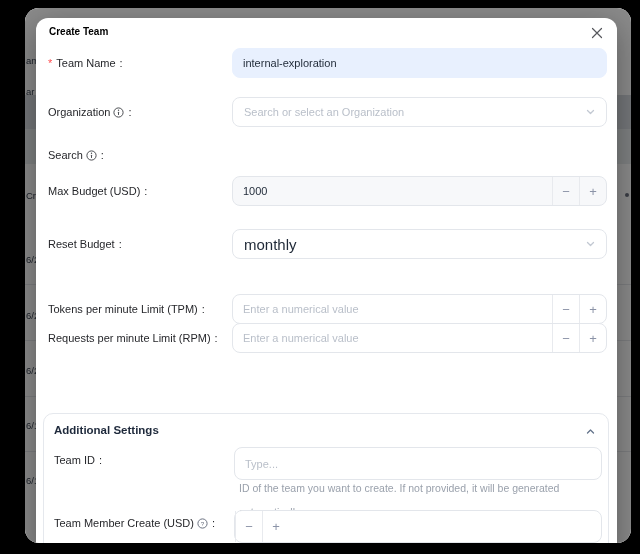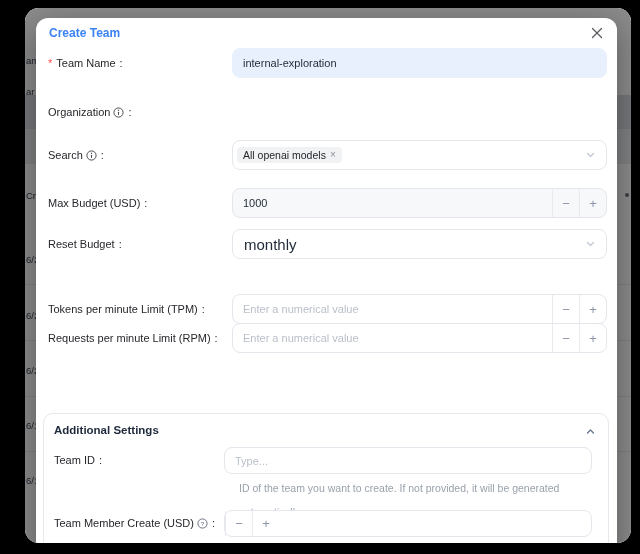--- a/index.html
+++ b/index.html
@@ -14,21 +14,21 @@
   .bg-band1 { position:absolute; left:0; top:87px; width:100%; height:34px; background:#d7dbe0; }
   .bg-band2 { position:absolute; left:0; top:121px; width:100%; height:35px; background:#e9ecef; }
   .bg-line { position:absolute; left:0; width:100%; height:1px; background:#e5e7eb; }
   .bg-frag { position:absolute; left:1px; font-size:9.5px; color:#374151; white-space:nowrap; }
   .bg-dot { position:absolute; right:2px; top:185px; width:4px; height:4px; border-radius:50%; background:#6b7280; }
   .overlay { position:absolute; inset:0; background:rgba(0,0,0,0.46); }
 
   
   .modal { position:absolute; left:11px; top:10px; width:581px; height:540px;
            background:#fff; border-radius:12px; box-shadow:0 8px 30px rgba(0,0,0,.35); }
-  .modal-title { position:absolute; left:13px; top:8px; font-size:12px; font-weight:bold; color:#3b82f6; }
+  .modal-title { position:absolute; left:13px; top:8px; font-size:10px; font-weight:bold; color:#000000; }
   .close-btn { position:absolute; right:11px; top:7px; width:18px; height:18px; display:flex;
                align-items:center; justify-content:center; cursor:pointer; }
 
   .row { position:absolute; left:0; width:100%; height:30px; }
   .flabel { position:absolute; left:12px; top:0; height:30px; line-height:30px;
             font-size:11px; color:#26272b; white-space:nowrap; display:flex; align-items:center; gap:3px; }
   .req { color:#ff4d4f; margin-right:1px; font-size:11px; }
   .colon { margin-left:1px; }
   .ctl { position:absolute; left:196px; top:0; width:375px; height:30px;border-radius:8px; }
 
@@ -53,21 +53,21 @@
   .stepbtn:last-child { border-top-right-radius:8px; border-bottom-right-radius:8px; }
 
   
   .panel { position:absolute; left:7px; top:395px; width:566px; height:160px;
            border:1px solid #e5e8ed; border-radius:10px; background:#fff; }
   .panel-title { position:absolute; left:10px; top:10px; font-size:11.5px; font-weight:bold; color:#1e293b; }
   .panel-collapse { position:absolute; right:11px; top:11px; width:14px; height:14px;
                     display:flex; align-items:center; justify-content:center; cursor:pointer; }
   .prow-label { position:absolute; left:10px; font-size:11px; color:#26272b; white-space:nowrap;
                 display:flex; align-items:center; gap:3px; }
-  .pctl { position:absolute; left:180px; width:368px; height:27px; }
+  .pctl { position:absolute; left:190px; width:368px; height:33px; }
   .help { position:absolute; left:195px; top:62px; width:366px; font-size:10.5px;
           line-height:24px; color:#9aa1ac; }
 </style>
 </head>
 <body>
 
 <div class="stage">
   <div class="window">
 
     <div class="bg-page">
@@ -117,50 +117,47 @@
           <span>Organization</span>
           <span style="display:flex">
             <svg width="11" height="11" viewBox="0 0 11 11">
                 <circle cx="5.5" cy="5.5" r="4.6" fill="none" stroke="#4b4d52" stroke-width="1"></circle>
                 <circle cx="5.5" cy="3.3" r="0.7" fill="#4b4d52"></circle>
                 <rect x="5" y="4.7" width="1" height="3.2" rx="0.5" fill="#4b4d52"></rect>
               </svg>
           </span>
           <span class="colon">:</span>
         </div>
-      </div>
-
-      <div class="row" style="top:122px">
-        <div class="flabel">
-          <span>Search</span>
-          <span style="display:flex">
-            <svg width="11" height="11" viewBox="0 0 11 11">
-                <circle cx="5.5" cy="5.5" r="4.6" fill="none" stroke="#4b4d52" stroke-width="1"></circle>
-                <circle cx="5.5" cy="3.3" r="0.7" fill="#4b4d52"></circle>
-                <rect x="5" y="4.7" width="1" height="3.2" rx="0.5" fill="#4b4d52"></rect>
-              </svg>
-          </span>
-          <span class="colon">:</span>
-        </div>
-        <div class="ctl">
-          <div class="box">
-            <span class="tag">
-              <span>All openai models</span>
-              <span class="tag-x">×</span>
-            </span>
+        <div class="ctl">
+          <div class="box">
+            <span class="select-ph">Search or select an Organization</span>
             <span class="chev">
               <svg width="11" height="11" viewBox="0 0 11 11">
                   <path d="M2.5 4 L5.5 7 L8.5 4" stroke="#c2c8d2" stroke-width="1.3" fill="none" stroke-linecap="round" stroke-linejoin="round"></path>
                 </svg>
             </span>
           </div>
         </div>
       </div>
 
-      <div class="row" style="top:170px">
+      <div class="row" style="top:122px">
+        <div class="flabel">
+          <span>Search</span>
+          <span style="display:flex">
+            <svg width="11" height="11" viewBox="0 0 11 11">
+                <circle cx="5.5" cy="5.5" r="4.6" fill="none" stroke="#4b4d52" stroke-width="1"></circle>
+                <circle cx="5.5" cy="3.3" r="0.7" fill="#4b4d52"></circle>
+                <rect x="5" y="4.7" width="1" height="3.2" rx="0.5" fill="#4b4d52"></rect>
+              </svg>
+          </span>
+          <span class="colon">:</span>
+        </div>
+      </div>
+
+      <div class="row" style="top:158px">
         <div class="flabel">
           <span>Max Budget (USD)</span>
             <span class="colon">:</span>
         </div>
         <div class="ctl">
           <div class="box numfill">
             <input type="text" value="1000" style="">
             <span class="stepper">
               <span class="stepbtn">−</span>
               <span class="stepbtn">+</span>

